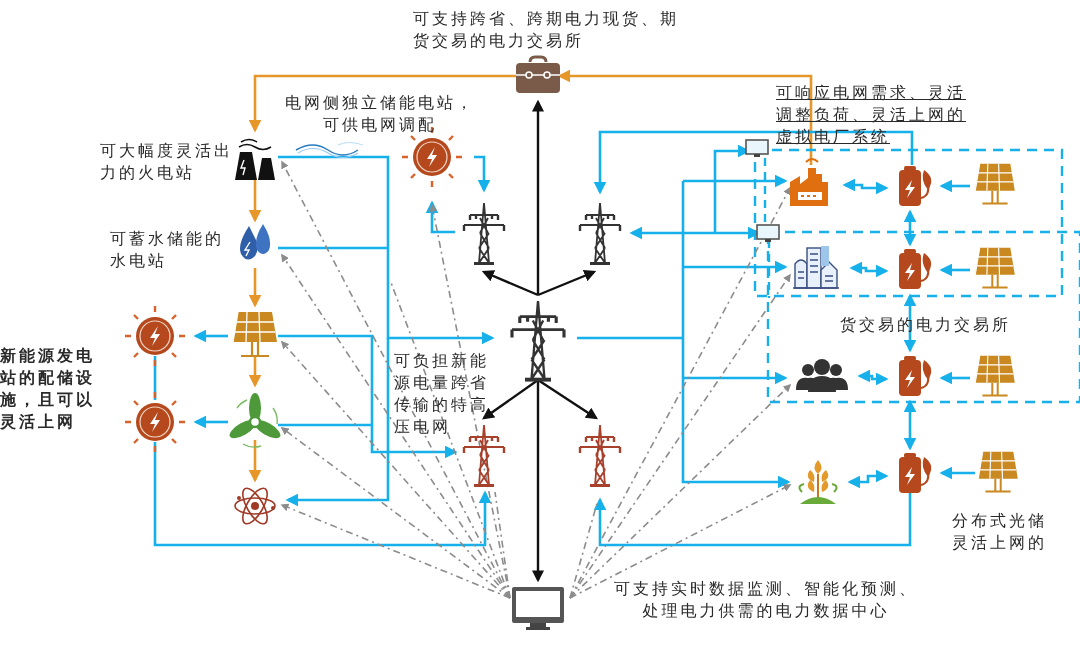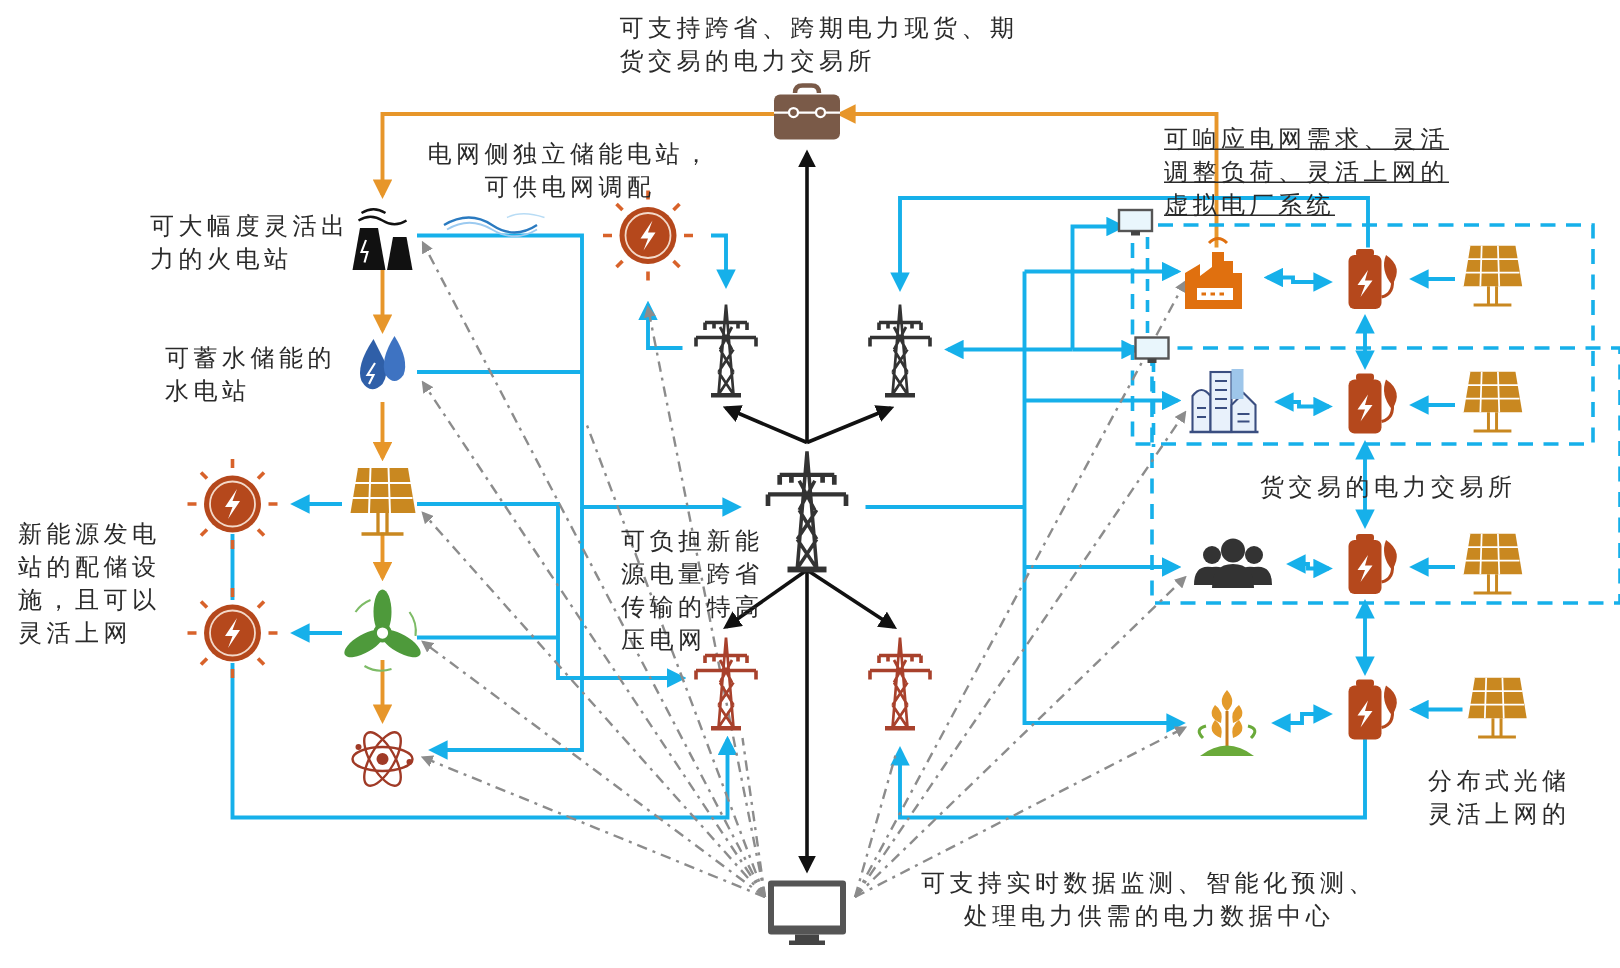--- a/index.html
+++ b/index.html
@@ -292,25 +292,25 @@
 </svg>
 
 <div class="lbl" style="left:413px; top:8px;">可支持跨省、跨期电力现货、期
 货交易的电力交易所</div>
 <div class="lbl" style="left:285px; top:92px;text-align:center;">电网侧独立储能电站，
 可供电网调配</div>
 <div class="lbl" style="left:100px; top:140px;">可大幅度灵活出
 力的火电站</div>
 <div class="lbl" style="left:110px; top:228px;">可蓄水储能的
 水电站</div>
-<div class="lbl" style="left:12px; top:345px;">新能源发电
+<div class="lbl" style="left:0; top:345px;font-weight:bold;">新能源发电
 站的配储设
 施，且可以
 灵活上网</div>
-<div class="lbl" style="left:414px; top:350px;">可负担新能
+<div class="lbl" style="left:394px; top:350px;">可负担新能
 源电量跨省
 传输的特高
 压电网</div>
 <div class="lbl" style="left:776px; top:82px;text-decoration:underline;">可响应电网需求、灵活
 调整负荷、灵活上网的
 虚拟电厂系统</div>
 <div class="lbl" style="left:840px; top:314px;">货交易的电力交易所</div>
 <div class="lbl" style="left:952px; top:510px;">分布式光储
 灵活上网的</div>
 <div class="lbl" style="left:614px; top:578px;text-align:center;">可支持实时数据监测、智能化预测、

